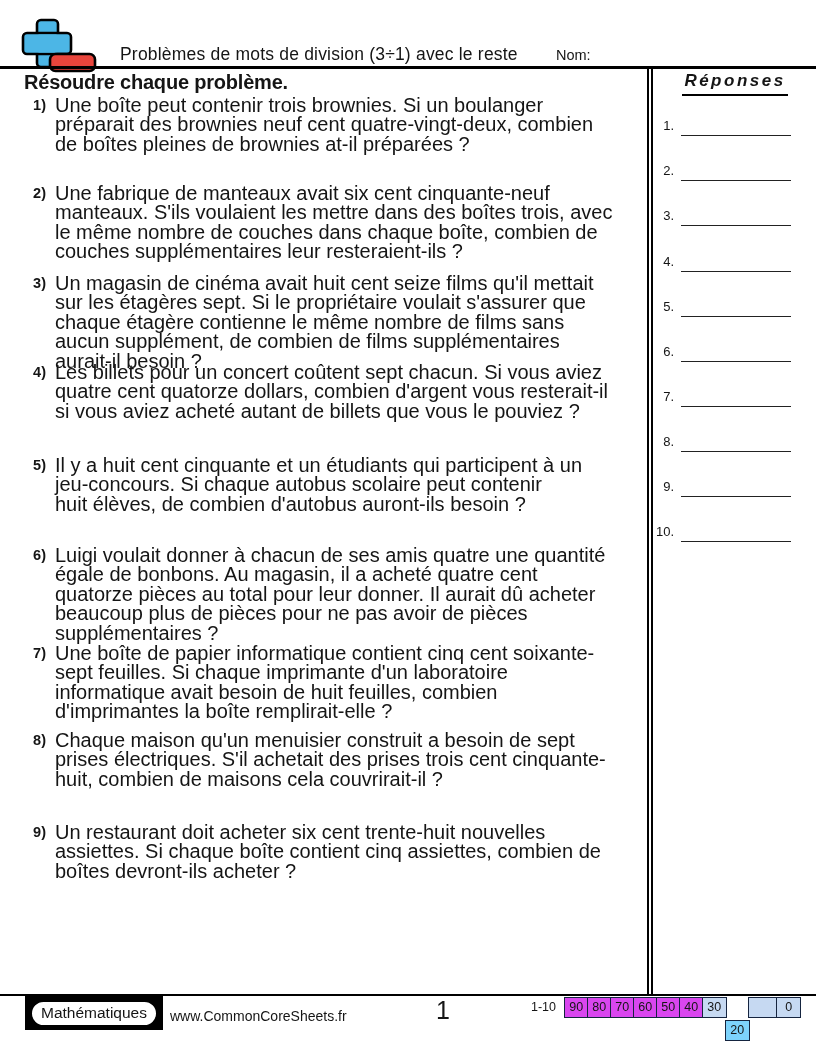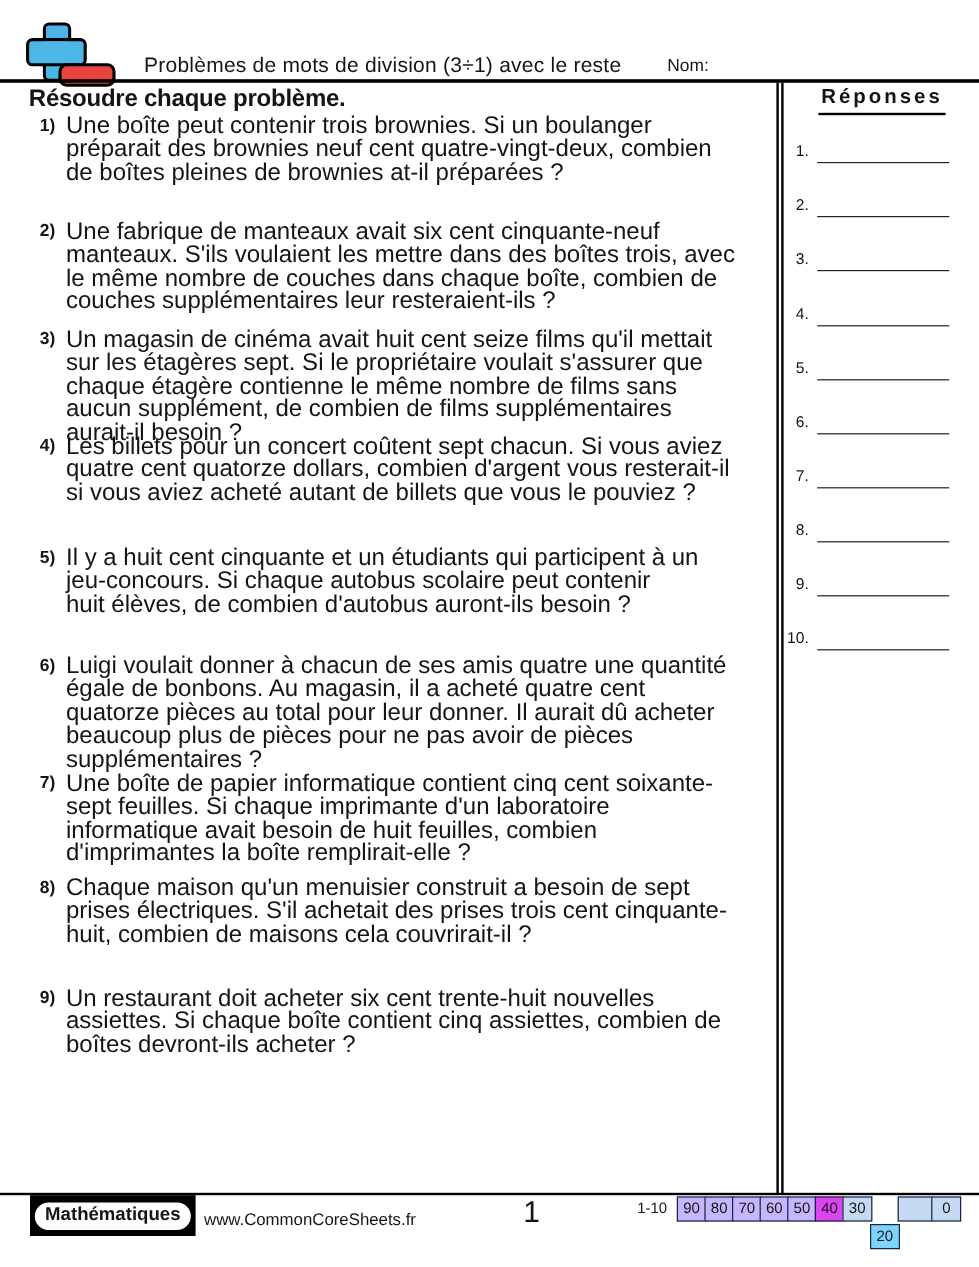--- a/index.html
+++ b/index.html
@@ -34,21 +34,21 @@
   }
   .problem-text {
     flex:1; font-size:20px; line-height:19.4px; white-space:pre-line;
   }
 
   
   .divider {
     position:absolute; left:647px; top:69px; height:926px; width:6px;
     border-left:2px solid #000; border-right:2px solid #000;
   }
-  .answers-head-wrap { position:absolute; left:660px; top:71px; width:150px; text-align:center; }
+  .answers-head-wrap { position:absolute; left:660px; top:71px; width:150px; text-align:center;font-style:italic; }
   .answers-head {
     display:inline-block; font-size:17px; font-weight:bold; letter-spacing:2.5px;
     border-bottom:2.5px solid #000; padding:0 2px 3px 2px;
   }
   .answer-item { position:absolute; left:650px; width:160px; height:22px; }
   .answer-num {
     position:absolute; left:0; top:2px; width:24px; text-align:right;
     font-size:13px;
   }
   .answer-blank {
@@ -57,29 +57,29 @@
   }
 
   
   .footer-rule { position:absolute; left:0; top:994px; width:816px; height:2.2px; background:#000; }
   .brand-box {
     position:absolute; left:25px; top:996px; width:138px; height:34px;
     background:#000; display:flex; align-items:center; justify-content:center;
   }
   .brand-pill {
     background:#fff; border:2.5px solid #000; border-radius:15px;
-    padding:2px 9px 3px 9px; font-size:15.5px; font-weight:bold; white-space:nowrap;
+    padding:2px 9px 3px 9px; font-size:15.5px; font-weight:normal; white-space:nowrap;
   }
   .site-link { position:absolute; left:170px; top:1008px; font-size:14px; }
   .page-number { position:absolute; left:436px; top:996px; font-size:25px; }
   .score-label { position:absolute; left:516px; top:1000px; width:40px; text-align:right; font-size:12.5px; }
   .score-table { position:absolute; left:564px; top:997px; display:flex; }
   .score-cell {
     width:24.6px; height:21px; border:1.6px solid #15243f; margin-left:-1.6px;
-    font-size:12.5px; text-align:center; line-height:18px; background:#c4b5fd;
+    font-size:12.5px; text-align:center; line-height:18px; background:#d946ef;
   }
   .score-cell:first-child { margin-left:0; }
   .score-cell.shaded { background:#c6d9f2; }
 </style>
 </head>
 <body>
 
 <div class="page">
 
   <div class="logo">

